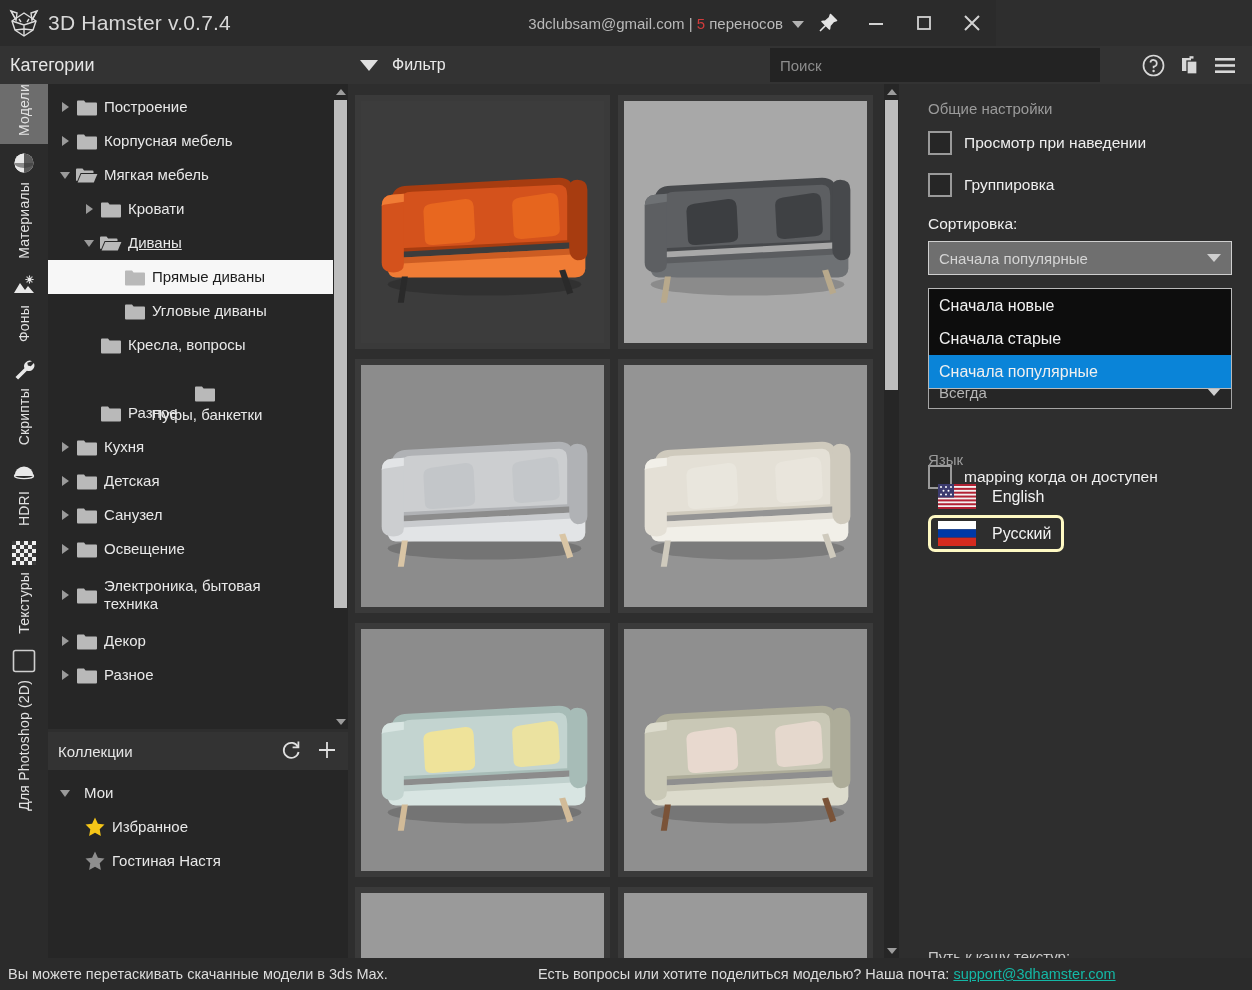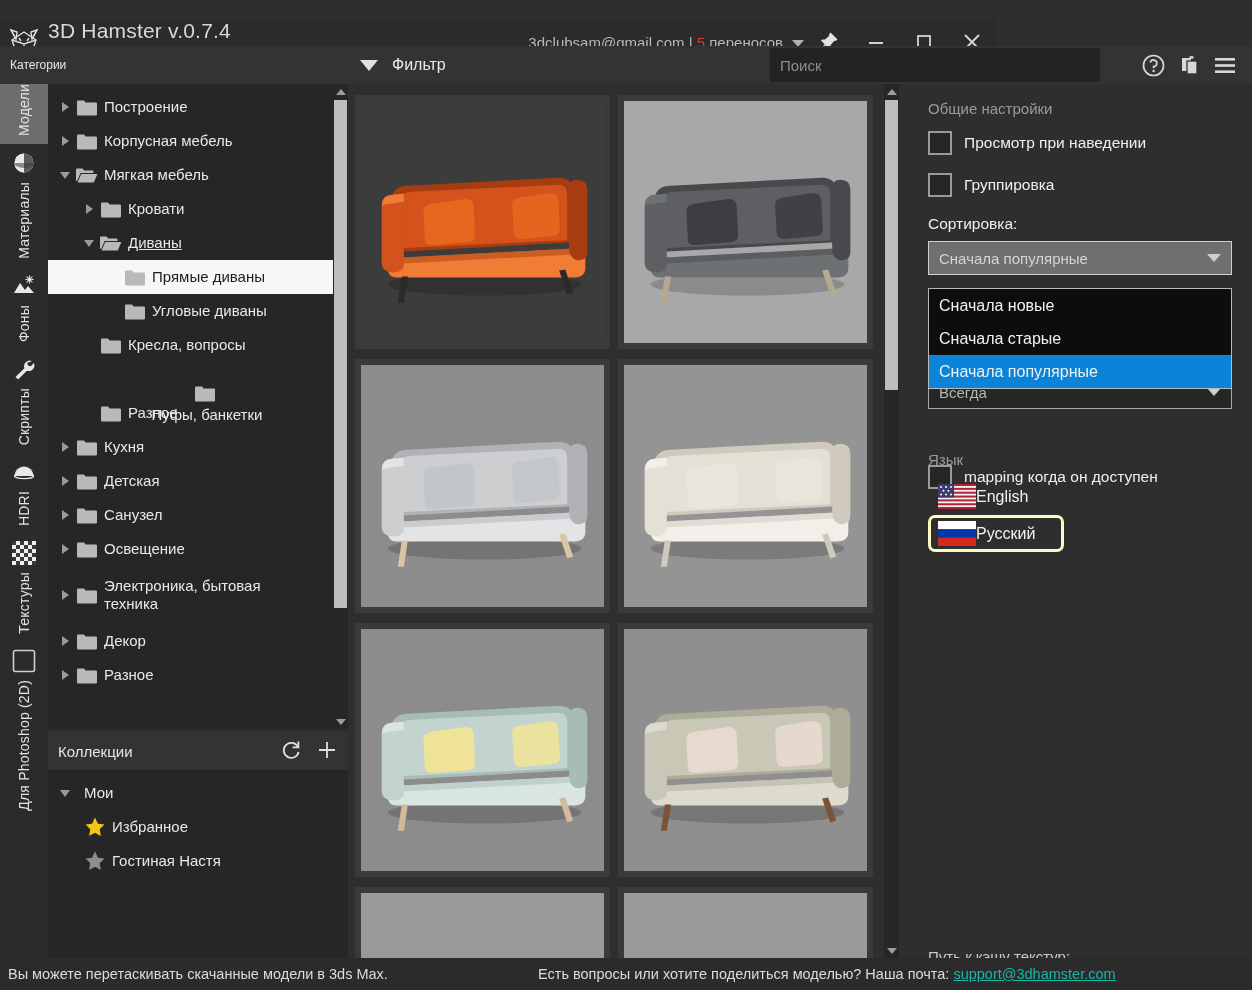--- a/index.html
+++ b/index.html
@@ -8,21 +8,21 @@
     background: #2b2b2b;
     font-family: "Liberation Sans", sans-serif;
     overflow: hidden;
     -webkit-font-smoothing: antialiased;
   }
   .app { position: relative; width: 1252px; height: 990px; background: #2e2e2e; }
 
   
   .titlebar {
     position: absolute; left: 0; top: 0; width: 996px; height: 46px;
-    background: #2b2b2b; display: flex;  margin-top: 19px;
+    background: #2b2b2b; display: flex; align-items: center;
   }
   .logo { width: 48px; height: 46px; display: flex; align-items: center; justify-content: center; }
   .app-title { color: #d8d8d8; font-size: 21px; letter-spacing: .2px; }
   .tb-right { margin-left: auto; display: flex; align-items: center; height: 46px; }
   .account { color: #b9b9b9; font-size: 15px; white-space: nowrap; }
   .account .cnt { color: #cf3b3b; }
   .caret-sm {
     display: inline-block; width: 0; height: 0; margin-left: 9px; vertical-align: middle;
     border-left: 6px solid transparent; border-right: 6px solid transparent;
     border-top: 7px solid #b2b2b2;
@@ -43,21 +43,21 @@
   .rail-tab.active { background: #6d6d6d; }
   .rail-tab .vlabel {
     writing-mode: vertical-rl; transform: rotate(180deg);
     font-size: 14px; white-space: nowrap; letter-spacing: .2px;
   }
   .rail-tab .ricon { width: 26px; height: 26px; display:flex; align-items:center; justify-content:center; }
 
   
   .cat-header {
     position: absolute; left: 0; top: 46px; width: 348px; height: 38px;
-    background: #333333; color: #e6e6e6; font-size: 12px;
+    background: #333333; color: #e6e6e6; font-size: 18px;
     display: flex; align-items: center; padding-left: 10px;
   }
   .tree-panel {
     position: absolute; left: 48px; top: 84px; width: 300px; height: 645px;
     background: #262626; overflow: hidden;
   }
   .tree-scroll { position: absolute; left: 0; top: 0; width: 286px; padding-top: 6px; }
   .tree-row {
     display: flex; align-items: center; height: 34px; color: #e8e8e8; font-size: 15px;
     padding-right: 4px; white-space: nowrap;
@@ -155,21 +155,21 @@
   .dropdown {
     position: absolute; left: 20px; top: 204px; width: 304px;
     background: #0d0d0d; border: 1px solid #b9b9b9; z-index: 20;
   }
   .dd-item { height: 33px; display: flex; align-items: center; padding-left: 10px; font-size: 16px; color: #f0f0f0; }
   .dd-item.sel { background: #0a84d8; }
   .hidden-chk {
     position: absolute; left: 20px; top: 381px; display: flex; align-items: center; gap: 12px;
   }
   .lang-title { color: #9b9b9b; font-size: 15px; margin-bottom: 10px; }
-  .lang-row { display: flex; align-items: center; padding: 6px 10px; width: 136px; }
+  .lang-row { display: flex; align-items: center; gap: 16px; padding: 6px 10px; width: 136px; }
   .lang-row.active { border: 3px solid #fef9c3; border-radius: 7px; padding: 3px 7px; text-align: center; }
   .flag { width: 38px; height: 25px; flex: 0 0 38px; overflow: hidden; position: relative; }
   .lang-name { font-size: 16px; color: #f2f2f2; }
   .cache {
     position: absolute; left: 20px; top: 862px; width: 310px; color: #c9c9c9; font-size: 15px; line-height: 22px;
   }
   .cache .pathrow { display: flex; align-items: flex-start; gap: 8px; }
 
   
   .statusbar {

